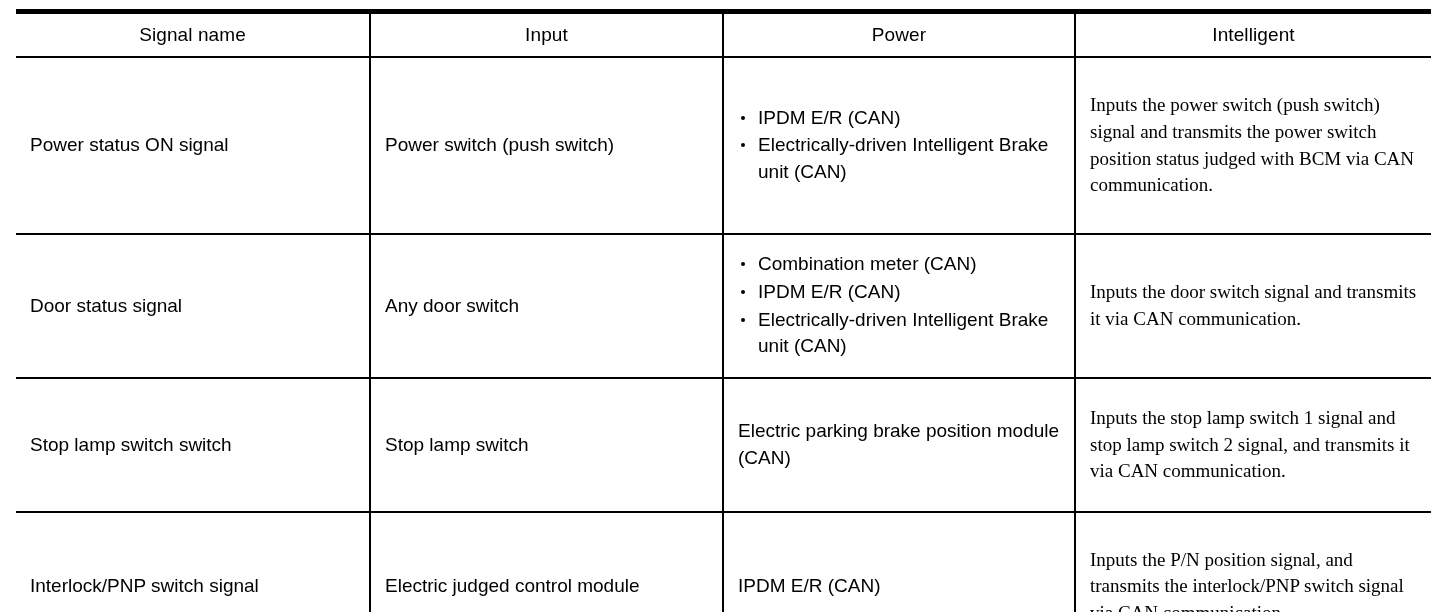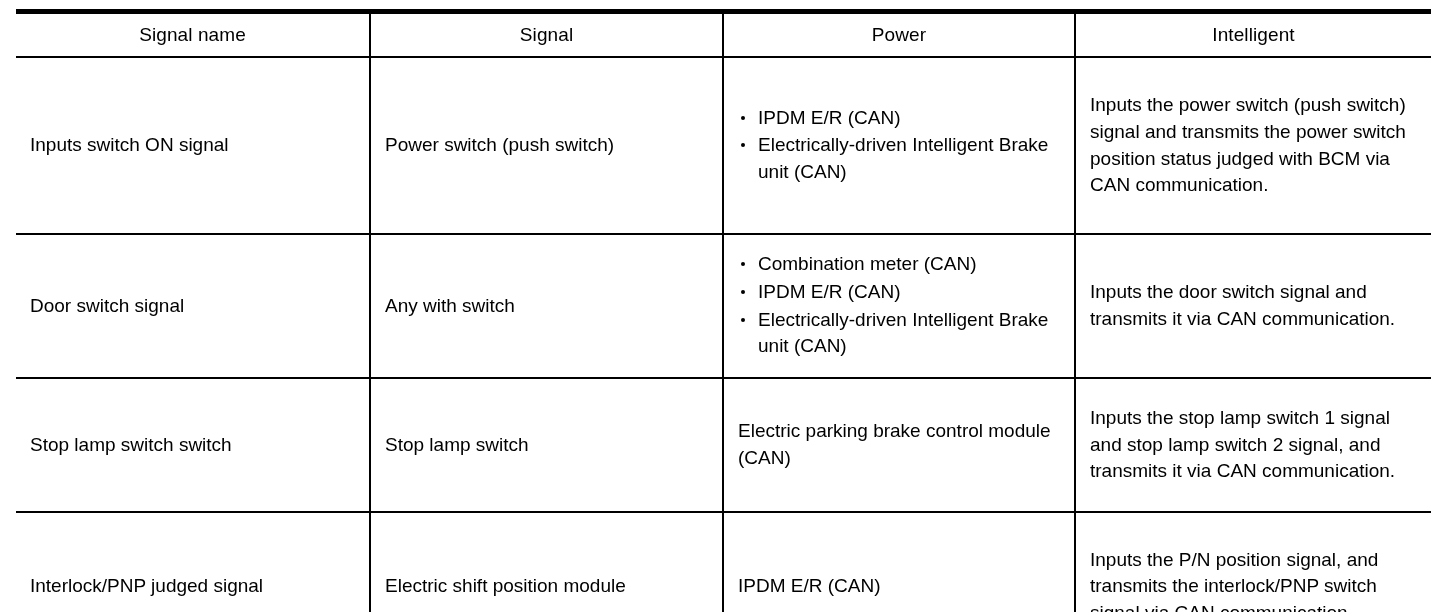--- a/index.html
+++ b/index.html
@@ -98,20 +98,21 @@
     top: 11px;
     width: 4px;
     height: 4px;
     background: #000;
     border-radius: 50%;
   }
 
   .desc-text {
     display: block;
     line-height: 1.40;
+    font-family: Liberation Serif, serif;
   }
 
   
   tr.row-0 td { height: 155px; }
   tr.row-1 td { height: 122px; }
   tr.row-2 td { height: 112px; }
   tr.row-3 td { height: 127px; }
 </style>
 </head>
 <body>
@@ -121,51 +122,51 @@
     <table class="signal-table">
       <colgroup>
         <col class="c-signal">
         <col class="c-input">
         <col class="c-output">
         <col class="c-desc">
       </colgroup>
       <thead>
         <tr class="head-row">
           <th class="first-col">Signal name</th>
-          <th>Signal</th>
+          <th>Input</th>
           <th>Power</th>
           <th>Intelligent</th>
         </tr>
       </thead>
       <tbody>
 
         <tr class="row-0">
           <td class="first-col">
-            <span class="cell-plain">Inputs switch ON signal</span>
+            <span class="cell-plain">Power status ON signal</span>
           </td>
           <td>
             <span class="cell-plain">Power switch (push switch)</span>
           </td>
           <td>
             <ul class="bullets">
               <li>IPDM E/R (CAN)</li>
               <li>Electrically-driven Intelligent Brake unit (CAN)</li>
             </ul>
           </td>
           <td>
             <span class="desc-text">Inputs the power switch (push switch) signal and transmits the power switch position status judged with BCM via CAN communication.</span>
           </td>
         </tr>
 
         <tr class="row-1">
           <td class="first-col">
-            <span class="cell-plain">Door switch signal</span>
-          </td>
-          <td>
-            <span class="cell-plain">Any with switch</span>
+            <span class="cell-plain">Door status signal</span>
+          </td>
+          <td>
+            <span class="cell-plain">Any door switch</span>
           </td>
           <td>
             <ul class="bullets">
               <li>Combination meter (CAN)</li>
               <li>IPDM E/R (CAN)</li>
               <li>Electrically-driven Intelligent Brake unit (CAN)</li>
             </ul>
           </td>
           <td>
             <span class="desc-text">Inputs the door switch signal and transmits it via CAN communication.</span>
@@ -173,33 +174,33 @@
         </tr>
 
         <tr class="row-2">
           <td class="first-col">
             <span class="cell-plain">Stop lamp switch switch</span>
           </td>
           <td>
             <span class="cell-plain">Stop lamp switch</span>
           </td>
           <td>
-            <span class="cell-plain">Electric parking brake control module (CAN)</span>
+            <span class="cell-plain">Electric parking brake position module (CAN)</span>
           </td>
           <td>
             <span class="desc-text">Inputs the stop lamp switch 1 signal and stop lamp switch 2 signal, and transmits it via CAN communication.</span>
           </td>
         </tr>
 
         <tr class="row-3">
           <td class="first-col">
-            <span class="cell-plain">Interlock/PNP judged signal</span>
-          </td>
-          <td>
-            <span class="cell-plain">Electric shift position module</span>
+            <span class="cell-plain">Interlock/PNP switch signal</span>
+          </td>
+          <td>
+            <span class="cell-plain">Electric judged control module</span>
           </td>
           <td>
             <span class="cell-plain">IPDM E/R (CAN)</span>
           </td>
           <td>
             <span class="desc-text">Inputs the P/N position signal, and transmits the interlock/PNP switch signal via CAN communication.</span>
           </td>
         </tr>
 
       </tbody>

